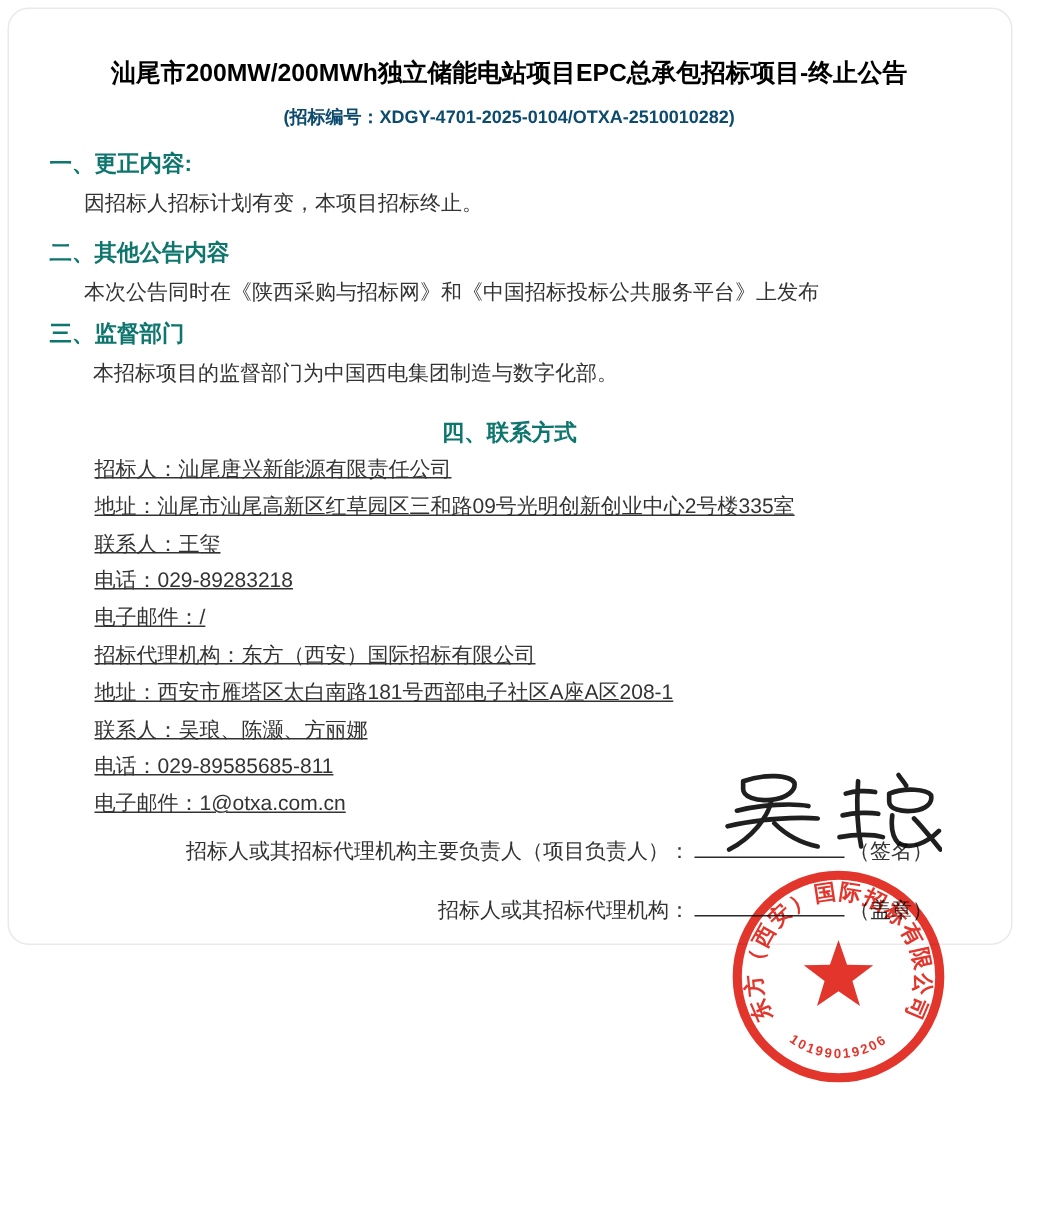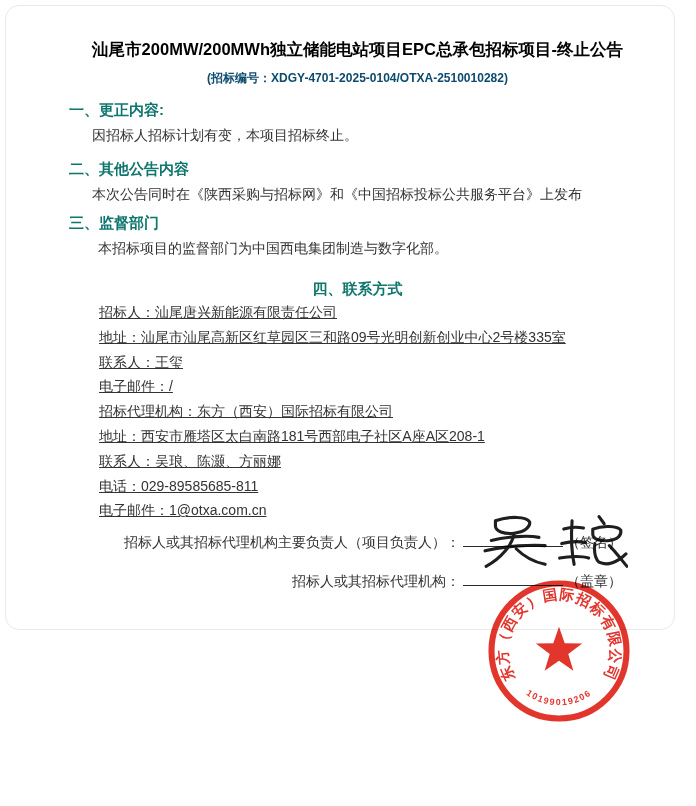--- a/index.html
+++ b/index.html
@@ -11,21 +11,20 @@
     overflow: hidden;
   }
   .page { position: relative; width: 696px; height: 806px; }
   .card {
     position: absolute;
     left: 5px; top: 5px;
     width: 670px; height: 625px;
     background: #ffffff;
     border: 1px solid #e9e9e9;
     border-radius: 14px;
-    padding-left: 36px;
   }
   .content { padding: 0 28px 0 27px; }
   .doc-title {
     padding-top: 34px;
     text-align: center;
     font-size: 16.5px;
     line-height: 18px;
     font-weight: bold;
     color: #000000;
   }
@@ -150,20 +149,21 @@
       <div class="sec-body p3">本招标项目的监督部门为中国西电集团制造与数字化部。</div>
 
       <div class="sec-heading h4">
         <span>四、</span><span>联系方式</span>
       </div>
 
       <div class="contact-block">
         <div class="contact-line">招标人：汕尾唐兴新能源有限责任公司</div>
         <div class="contact-line">地址：汕尾市汕尾高新区红草园区三和路09号光明创新创业中心2号楼335室</div>
         <div class="contact-line">联系人：王玺</div>
+        <div class="contact-line">电话：029-89283218</div>
         <div class="contact-line">电子邮件：/</div>
         <div class="contact-line">招标代理机构：东方（西安）国际招标有限公司</div>
         <div class="contact-line">地址：西安市雁塔区太白南路181号西部电子社区A座A区208-1</div>
         <div class="contact-line">联系人：吴琅、陈灏、方丽娜</div>
         <div class="contact-line">电话：029-89585685-811</div>
         <div class="contact-line">电子邮件：1@otxa.com.cn</div>
       </div>
 
       <div class="sig-row sig-row-1">
         <span>招标人或其招标代理机构主要负责人（项目负责人）：</span><span class="sig-underline"></span><span>（签名）</span>

